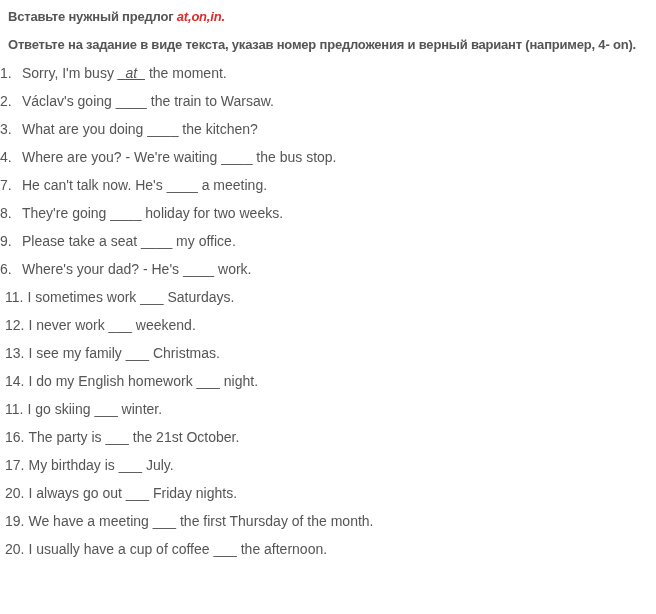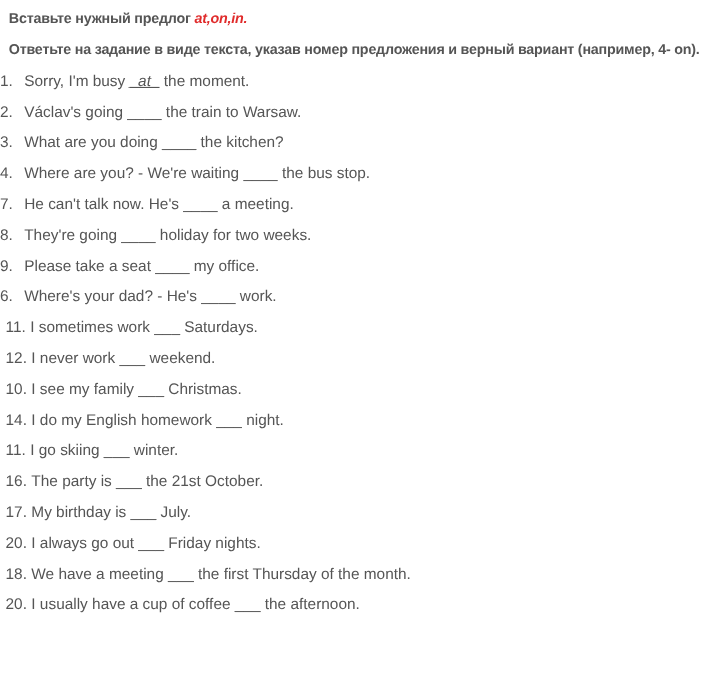--- a/index.html
+++ b/index.html
@@ -60,22 +60,22 @@
       <div class="item wide"><span class="num">1.</span><span>Sorry, I'm busy <span class="blank-filled">_at_</span> the moment.</span></div>
       <div class="item wide"><span class="num">2.</span><span>Václav's going <span class="blank">____</span> the train to Warsaw.</span></div>
       <div class="item wide"><span class="num">3.</span><span>What are you doing <span class="blank">____</span> the kitchen?</span></div>
       <div class="item wide"><span class="num">4.</span><span>Where are you? - We're waiting <span class="blank">____</span> the bus stop.</span></div>
       <div class="item wide"><span class="num">7.</span><span>He can't talk now. He's <span class="blank">____</span> a meeting.</span></div>
       <div class="item wide"><span class="num">8.</span><span>They're going <span class="blank">____</span> holiday for two weeks.</span></div>
       <div class="item wide"><span class="num">9.</span><span>Please take a seat <span class="blank">____</span> my office.</span></div>
       <div class="item wide"><span class="num">6.</span><span>Where's your dad? - He's <span class="blank">____</span> work.</span></div>
       <div class="item narrow"><span class="num">11.</span><span>I sometimes work <span class="blank">___</span> Saturdays.</span></div>
       <div class="item narrow"><span class="num">12.</span><span>I never work <span class="blank">___</span> weekend.</span></div>
-      <div class="item narrow"><span class="num">10.</span><span>I see my family <span class="blank">___</span> Christmas.</span></div>
+      <div class="item narrow"><span class="num">13.</span><span>I see my family <span class="blank">___</span> Christmas.</span></div>
       <div class="item narrow"><span class="num">14.</span><span>I do my English homework <span class="blank">___</span> night.</span></div>
       <div class="item narrow"><span class="num">11.</span><span>I go skiing <span class="blank">___</span> winter.</span></div>
       <div class="item narrow"><span class="num">16.</span><span>The party is <span class="blank">___</span> the 21st October.</span></div>
       <div class="item narrow"><span class="num">17.</span><span>My birthday is <span class="blank">___</span> July.</span></div>
       <div class="item narrow"><span class="num">20.</span><span>I always go out <span class="blank">___</span> Friday nights.</span></div>
-      <div class="item narrow"><span class="num">18.</span><span>We have a meeting <span class="blank">___</span> the first Thursday of the month.</span></div>
+      <div class="item narrow"><span class="num">19.</span><span>We have a meeting <span class="blank">___</span> the first Thursday of the month.</span></div>
       <div class="item narrow"><span class="num">20.</span><span>I usually have a cup of coffee <span class="blank">___</span> the afternoon.</span></div>
     </div>
 </div>
 
 </body></html>

